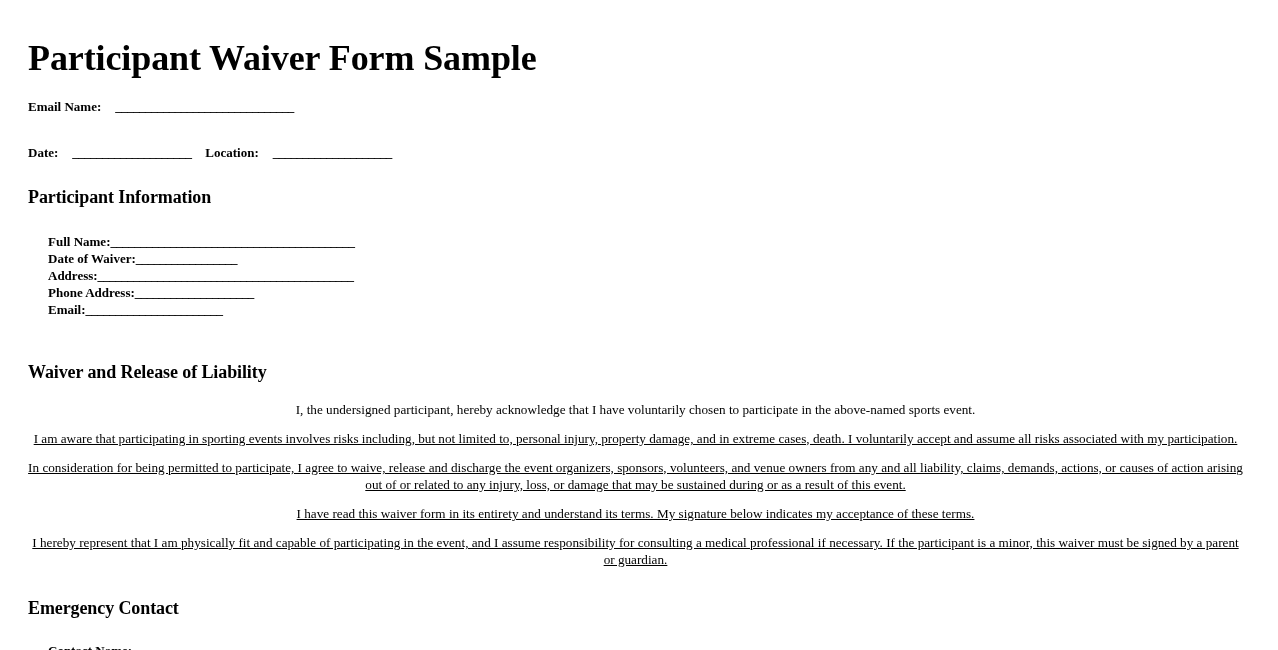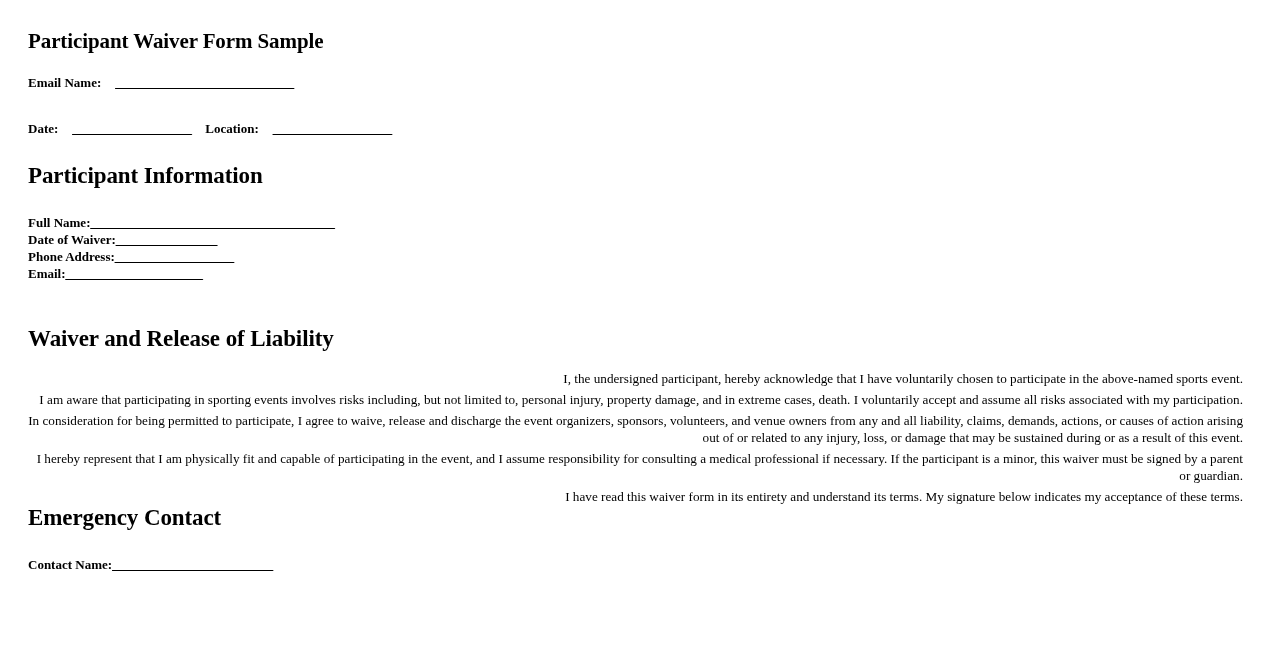--- a/index.html
+++ b/index.html
@@ -17,31 +17,31 @@
     -webkit-font-smoothing: antialiased;
   }
   .page {
     padding: 0 28px;
     box-sizing: border-box;
     width: 1278px;
   }
 
   
   .doc-title {
-    font-size: 21px;
+    font-size: 36px;
     font-weight: bold;
     line-height: 1.12;
     margin: 0;
-    padding-top: 30px;
+    padding-top: 38px;
     letter-spacing: -0.1px;
   }
 
   
   .section-heading {
-    font-size: 23px;
+    font-size: 18px;
     font-weight: bold;
     line-height: 1.15;
     margin: 0;
     letter-spacing: -0.1px;
   }
 
   
   .meta-block {
     margin-top: 22px;
   }
@@ -55,29 +55,29 @@
   .meta-line + .meta-line {
     margin-top: 33px;
   }
   .meta-line .gap {
     display: inline-block;
     width: 14px;
   }
   .rule {
     font-weight: bold;
     letter-spacing: -0.55px;
-    text-decoration: underline;
   }
 
   
   #participant-heading {
     margin-top: 28px;
   }
   .field-block {
     margin-top: 25px;
+    margin-left: 20px;
   }
   .field-line {
     font-size: 13px;
     font-weight: bold;
     line-height: 17px;
     margin: 0;
     white-space: nowrap;
   }
 
   
@@ -86,28 +86,30 @@
   }
   .body-block {
     margin-top: 18px;
   }
   .body-para {
     font-size: 13.2px;
     font-weight: normal;
     line-height: 17px;
     margin: 0;
     max-width: 1215px;
-    text-align: right;
+    text-align: center;
   }
   .body-para + .body-para {
-    margin-top: 4px;
+    margin-top: 12px;
+    text-decoration: underline;
   }
 
   
   #emergency-heading {
+    margin-top: 30px;
   }
   .emergency-fields {
     margin-top: 24px;
   }
 </style>
 </head>
 <body>
 
 <div class="page">
 
@@ -125,35 +127,38 @@
   <h2 class="section-heading" id="participant-heading">Participant Information</h2>
 
   <div class="field-block">
     <p class="field-line">
       <span>Full Name:</span><span class="gap"></span><span class="rule">_________________________________________</span>
     </p>
     <p class="field-line">
       <span>Date of Waiver:</span><span class="gap"></span><span class="rule">_________________</span>
     </p>
     <p class="field-line">
+      <span>Address:</span><span class="gap"></span><span class="rule">___________________________________________</span>
+    </p>
+    <p class="field-line">
       <span>Phone Address:</span><span class="gap"></span><span class="rule">____________________</span>
     </p>
     <p class="field-line">
       <span>Email:</span><span class="gap"></span><span class="rule">_______________________</span>
     </p>
   </div>
 
   <h2 class="section-heading" id="waiver-heading">Waiver and Release of Liability</h2>
 
   <div class="body-block">
     <p class="body-para">I, the undersigned participant, hereby acknowledge that I have voluntarily chosen to participate in the above-named sports event.</p>
     <p class="body-para">I am aware that participating in sporting events involves risks including, but not limited to, personal injury, property damage, and in extreme cases, death. I voluntarily accept and assume all risks associated with my participation.</p>
     <p class="body-para">In consideration for being permitted to participate, I agree to waive, release and discharge the event organizers, sponsors, volunteers, and venue owners from any and all liability, claims, demands, actions, or causes of action arising out of or related to any injury, loss, or damage that may be sustained during or as a result of this event.</p>
+    <p class="body-para">I have read this waiver form in its entirety and understand its terms. My signature below indicates my acceptance of these terms.</p>
     <p class="body-para">I hereby represent that I am physically fit and capable of participating in the event, and I assume responsibility for consulting a medical professional if necessary. If the participant is a minor, this waiver must be signed by a parent or guardian.</p>
-    <p class="body-para">I have read this waiver form in its entirety and understand its terms. My signature below indicates my acceptance of these terms.</p>
   </div>
 
   <h2 class="section-heading" id="emergency-heading">Emergency Contact</h2>
 
   <div class="field-block emergency-fields">
     <p class="field-line">
       <span>Contact Name:</span><span class="gap"></span><span class="rule">___________________________</span>
     </p>
   </div>
 

